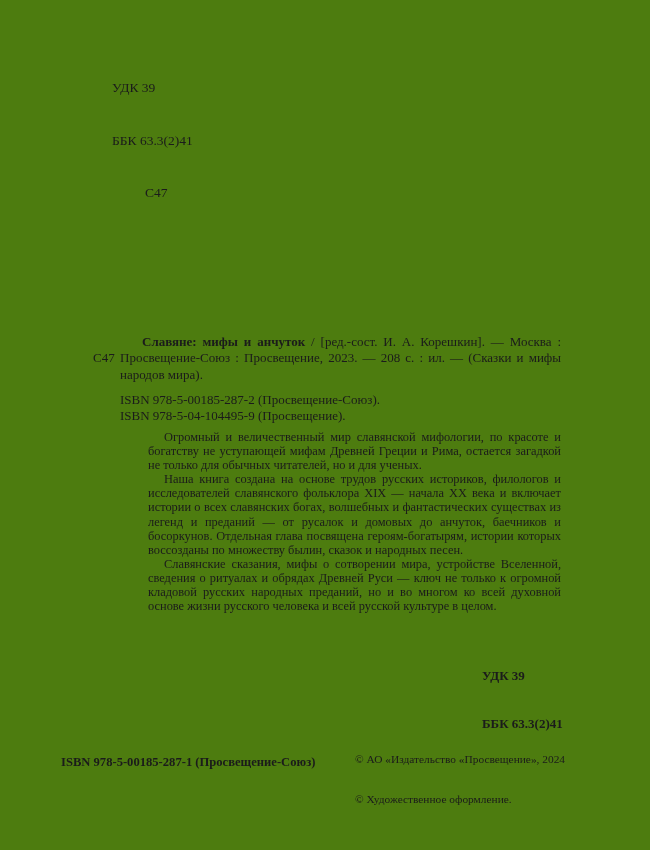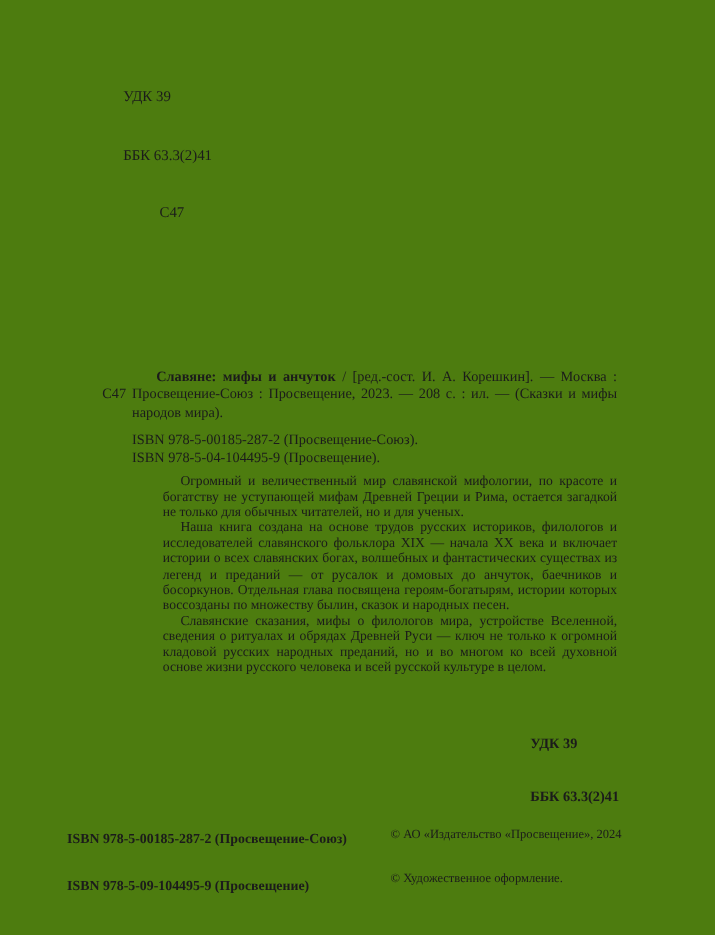--- a/index.html
+++ b/index.html
@@ -89,31 +89,30 @@
     </p>
     <div class="isbn-block">
       <div>ISBN 978-5-00185-287-2 (Просвещение-Союз).</div>
       <div>ISBN 978-5-04-104495-9 (Просвещение).</div>
     </div>
   </div>
 
   <div class="annotation">
     <p>Огромный и величественный мир славянской мифологии, по красоте и богатству не уступающей мифам Древней Греции и Рима, остается загадкой не только для обычных читателей, но и для ученых.</p>
     <p>Наша книга создана на основе трудов русских историков, филологов и исследователей славянского фольклора XIX — начала XX века и включает истории о всех славянских богах, волшебных и фантастических существах из легенд и преданий — от русалок и домовых до анчуток, баечников и босоркунов. Отдельная глава посвящена героям-богатырям, истории которых воссозданы по множеству былин, сказок и народных песен.</p>
-    <p>Славянские сказания, мифы о филологов мира, устройстве Вселенной, сведения о ритуалах и обрядах Древней Руси — ключ не только к огромной кладовой русских народных преданий, но и во многом ко всей духовной основе жизни русского человека и всей русской культуре в целом.</p>
+    <p>Славянские сказания, мифы о сотворении мира, устройстве Вселенной, сведения о ритуалах и обрядах Древней Руси — ключ не только к огромной кладовой русских народных преданий, но и во многом ко всей духовной основе жизни русского человека и всей русской культуре в целом.</p>
   </div>
 
   <div class="bottom-codes">
     <div>УДК 39</div>
     <div>ББК 63.3(2)41</div>
   </div>
 
   <div class="footer-isbn">
-    <div>ISBN 978-5-00185-287-2 (Просвещение-Союз)</div>
-    <div>ISBN 978-5-09-104495-9 (Просвещение)</div>
+    <div>ISBN 978-5-00185-287-1 (Просвещение-Союз)</div>
   </div>
 
   <div class="footer-copy">
     <div>© АО «Издательство «Просвещение», 2024</div>
     <div>© Художественное оформление.</div>
     <div class="indented">АО «Издательство «Просвещение», 2022</div>
     
   </div>
 
 </div>

